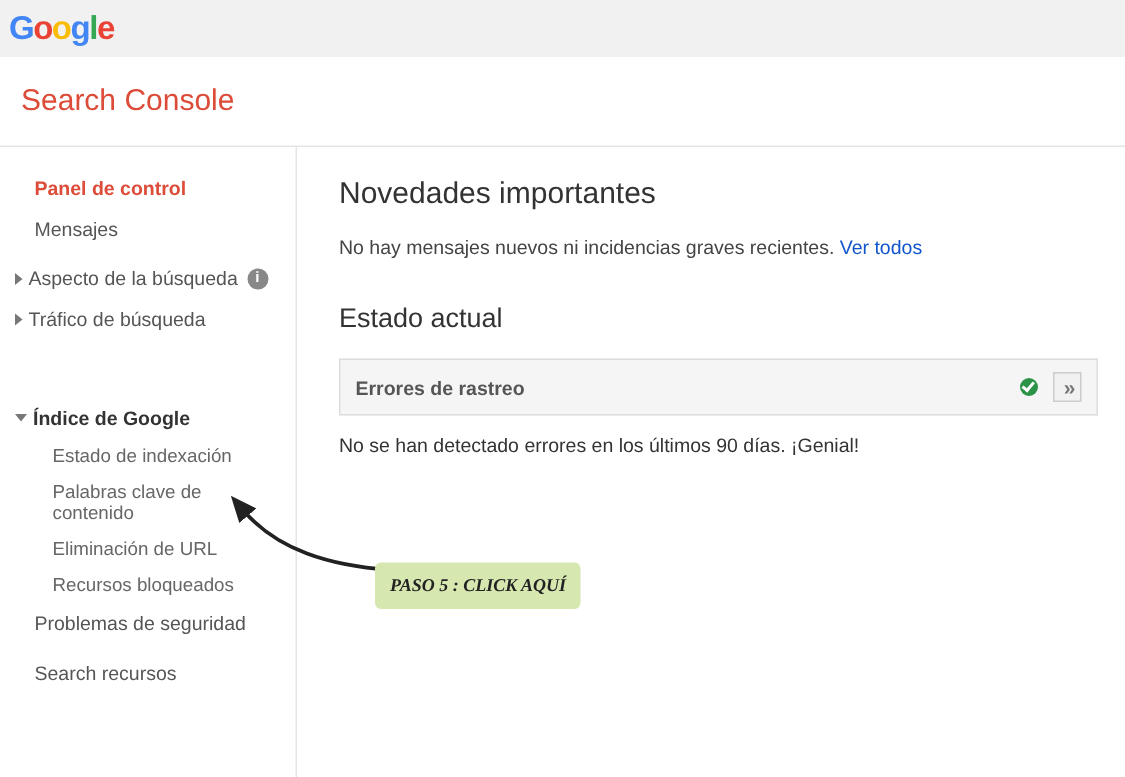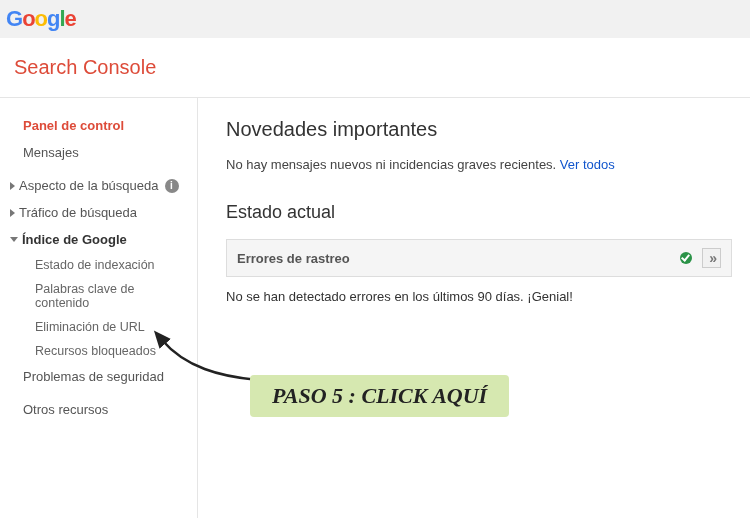--- a/index.html
+++ b/index.html
@@ -7,40 +7,40 @@
   .topbar { background: #f1f1f1; padding: 6px 0 0 6px; height: 38px; }
   .glogo { font-size: 22px; font-weight: bold; letter-spacing: -1px; }
   .g1 { color: #4285F4; } .g2 { color: #EA4335; } .g3 { color: #FBBC05; } .g4 { color: #4285F4; } .g5 { color: #34A853; } .g6 { color: #EA4335; }
   .titlebar { padding: 18px 14px 18px 14px; border-bottom: 1px solid #e5e5e5; }
   .sc-title { font-size: 20px; color: #dd4b39; font-weight: normal; }
   .layout { display: flex; }
   .sidebar { width: 198px; border-right: 1px solid #e5e5e5; padding: 14px 0 0 0; font-size: 13px; min-height: 440px; }
   .nav-item { display: flex; align-items: center; padding: 6px 10px 6px 14px; cursor: pointer; color: #555; }
   .nav-item.top { padding-left: 10px; }
   .nav-item.active { color: #dd4b39; font-weight: bold; }
-  .nav-item.expanded { font-weight: bold; color: #333; }
+  .nav-item.expanded { font-weight: bold; color: #333; margin-top: 39px; }
   .caret { width: 0; height: 0; margin-right: 4px; display: inline-block; }
   .caret.right { border-top: 4px solid transparent; border-bottom: 4px solid transparent; border-left: 5px solid #777; }
   .caret.down { border-left: 4px solid transparent; border-right: 4px solid transparent; border-top: 5px solid #777; }
   .caret.none { width: 9px; }
   .info-icon { display: inline-flex; width: 14px; height: 14px; border-radius: 50%; background: #888; color: #fff; font-size: 10px; font-weight: bold; align-items: center; justify-content: center; margin-left: 6px; font-style: normal; }
   .sub-item { padding: 5px 10px 5px 35px; color: #666; cursor: pointer; font-size: 12.5px; }
   .spacer { height: 6px; }
   .main { flex: 1; padding: 20px 18px 0 28px; position: relative; }
   .h-main { font-size: 20px; color: #333; font-weight: normal; margin-bottom: 16px; }
   .body-text { font-size: 13px; color: #444; margin-bottom: 30px; }
   .link { color: #1155cc; cursor: pointer; }
   .h-sub { font-size: 18px; color: #333; margin-bottom: 16px; font-weight: normal; }
   .panel-row { border: 1px solid #ddd; background: #f5f5f5; padding: 8px 10px; display: flex; align-items: center; margin-bottom: 12px; }
   .panel-label { font-size: 13px; font-weight: bold; color: #555; flex: 1; }
   .ok-icon { width: 12px; height: 12px; border-radius: 50%; background: #2b9348; position: relative; margin-right: 10px; }
   .ok-icon::after { content: ""; position: absolute; left: 3px; top: 1px; width: 3px; height: 6px; border: solid #fff; border-width: 0 2px 2px 0; transform: rotate(40deg); }
   .chev-btn { background: #f1f1f1; border: 1px solid #ccc; padding: 2px 6px; font-size: 14px; color: #777; cursor: pointer; line-height: 1; font-weight: bold; letter-spacing: -3px; }
   .status-text { font-size: 13px; color: #333; }
-  .annotation { position: absolute; left: 250px; top: 375px; background: #d6e8b0; padding: 8px 22px; border-radius: 4px; font-family: 'Brush Script MT', cursive; font-style: italic; font-size: 22px; color: #222; font-weight: bold; }
+  .annotation { position: absolute; left: 250px; top: 375px; background: #d6e8b0; padding: 8px 10px; border-radius: 4px; font-family: 'Brush Script MT', cursive; font-style: italic; font-size: 12px; color: #222; font-weight: bold; }
   .arrow-svg { position: absolute; left: 150px; top: 322px; pointer-events: none; }
 </style>
 </head>
 <body>
 
 <div class="topbar">
   <span class="glogo">
     <span class="g1">G</span><span class="g2">o</span><span class="g3">o</span><span class="g4">g</span><span class="g5">l</span><span class="g6">e</span>
   </span>
 </div>
@@ -87,21 +87,21 @@
 
     <div class="nav-item top">
       <span class="caret none"></span>
       <span>Problemas de seguridad</span>
     </div>
 
     <div class="spacer"></div>
 
     <div class="nav-item top">
       <span class="caret none"></span>
-      <span>Otros recursos</span>
+      <span>Search recursos</span>
     </div>
   </div>
 
   <div class="main">
     <h2 class="h-main">Novedades importantes</h2>
     <p class="body-text">
       <span>No hay mensajes nuevos ni incidencias graves recientes. </span><span class="link">Ver todos</span>
     </p>
 
     <h2 class="h-sub">Estado actual</h2>

